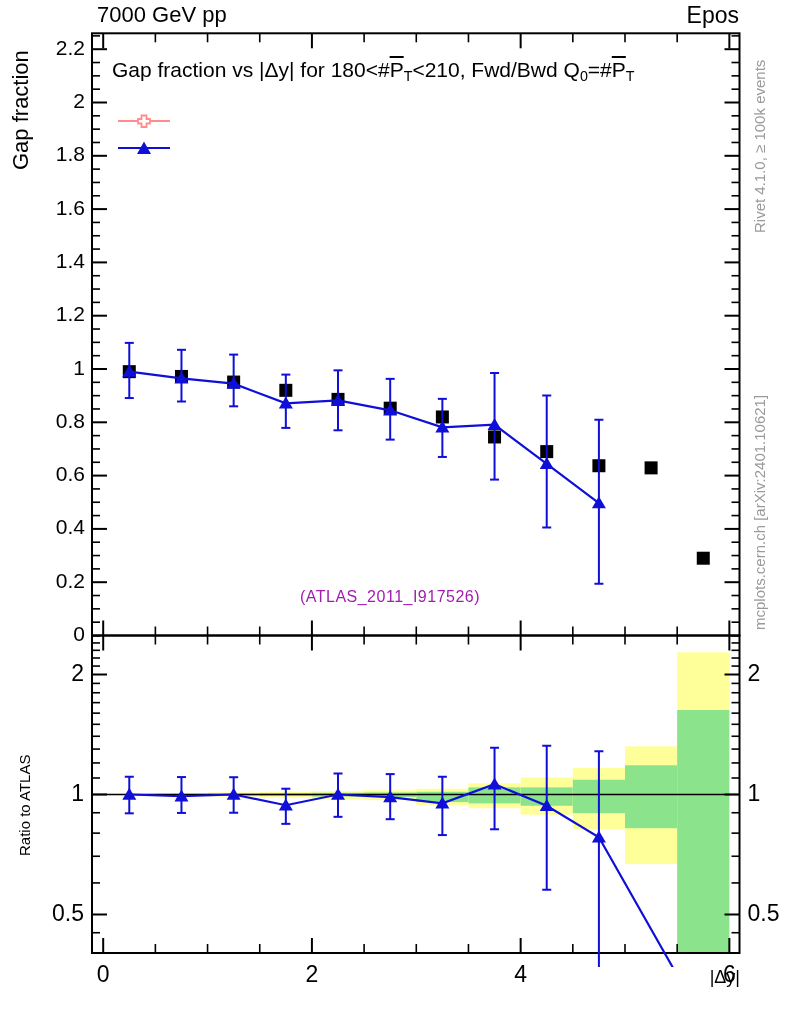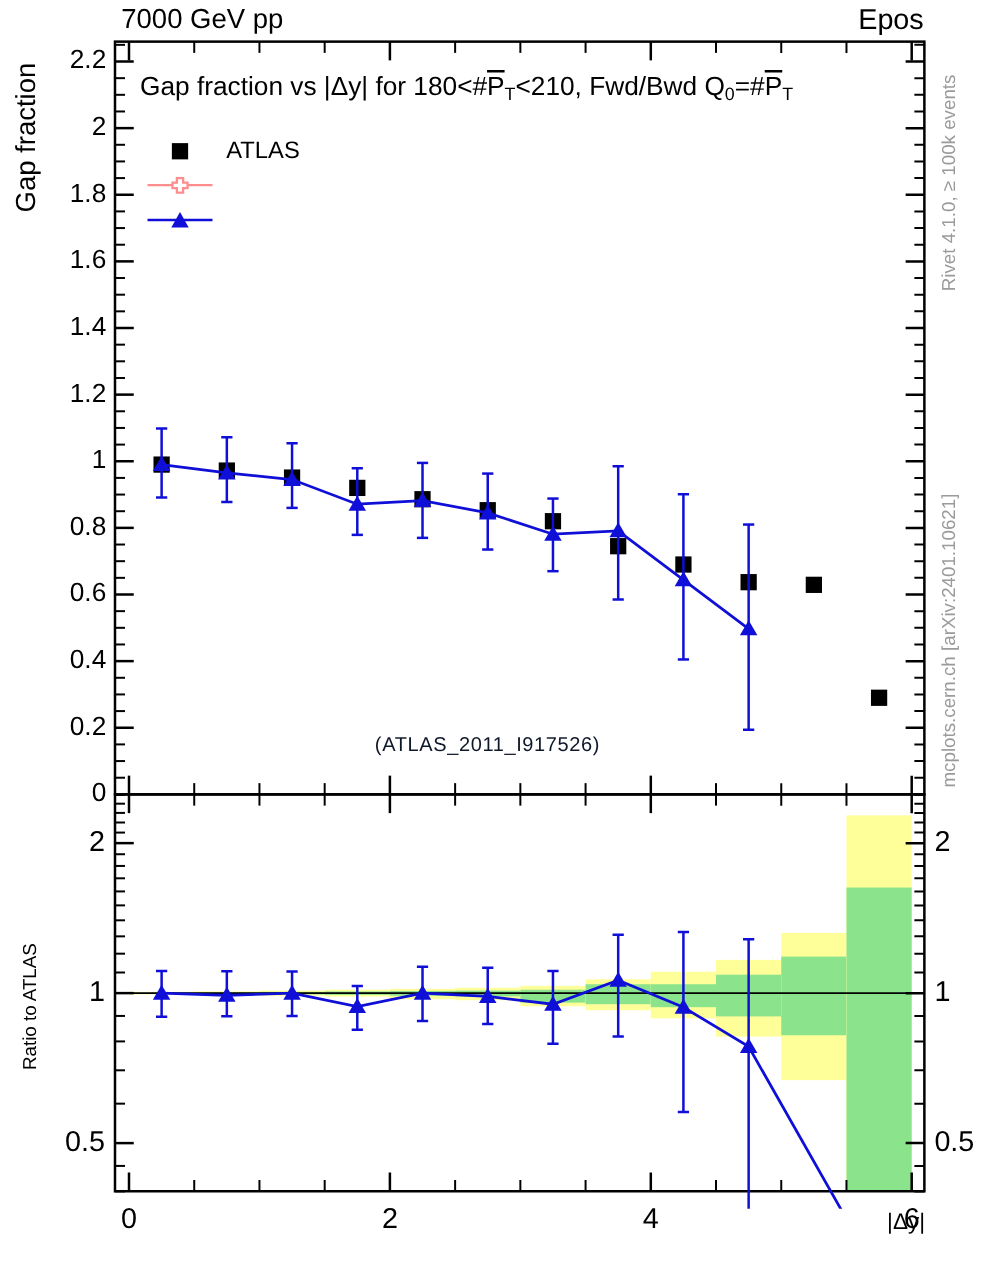--- a/index.html
+++ b/index.html
@@ -13,21 +13,21 @@
   #hdr-right{right:47px;top:2px;font-size:23px;}
   #ylabel-top{left:8px;top:170px;font-size:22px;}
   #ylabel-ratio{left:16px;top:856px;font-size:15px;}
   #title{left:112px;top:58px;font-size:21px;width:624px;}
   #title .sub{font-size:68%;vertical-align:-4px;}
   #title .ov{text-decoration:overline;}
   #legend{left:116px;top:107px;}
   .lrow{display:flex;align-items:center;height:27.5px;}
   .lrow .lbl{font-size:19px;padding-left:9px;}
   #watermark{left:92px;top:588px;width:596px;text-align:center;
-             font-size:16px;color:#0f172a;letter-spacing:0.5px;}
+             font-size:16px;color:#a21caf;letter-spacing:0.5px;}
   #rivet{left:751px;top:233px;font-size:15px;color:#9a9a9a;}
   #mcplots{left:751px;top:630px;font-size:15px;color:#9a9a9a;}
   #xlabel{right:46px;top:967px;font-size:18px;}
 </style>
 </head>
 <body>
 
 <svg id="plot" width="786" height="1024" viewBox="0 0 786 1024">
     <defs>
       <clipPath id="clipMain">
@@ -387,26 +387,20 @@
 
 <div class="abs rot" id="ylabel-top">Gap fraction</div>
 <div class="abs rot" id="ylabel-ratio">Ratio to ATLAS</div>
 <div class="abs" id="xlabel">|Δy|</div>
 
 <div class="abs" id="title"><span>Gap fraction vs |Δy| for 180&lt;#</span><span class="ov">P</span><span class="sub">T</span><span>&lt;210, Fwd/Bwd Q</span><span class="sub">0</span><span>=#</span><span class="ov">P</span><span class="sub">T</span></div>
 
 <div class="abs" id="legend">
   <div class="lrow">
     <svg width="56" height="20">
-      <rect x="21.5" y="3.5" width="13" height="13" fill="#000"></rect>
-    </svg>
-    <span class="lbl">ATLAS</span>
-  </div>
-  <div class="lrow">
-    <svg width="56" height="20">
       <line x1="2" y1="10" x2="54" y2="10" class="salmon-stroke" stroke-width="1.8" stroke="#ff8d8d"></line>
       <path d="M25.5,4.5 L30.5,4.5 L30.5,8 L34,8 L34,12.5 L30.5,12.5 L30.5,16 L25.5,16 L25.5,12.5 L22,12.5 L22,8 L25.5,8 Z" fill="#fff" class="salmon-stroke" stroke-width="1.8" stroke="#ff8d8d"></path>
     </svg>
   </div>
   <div class="lrow">
     <svg width="56" height="20">
       <line x1="2" y1="10" x2="54" y2="10" class="blue-stroke" stroke-width="2" stroke="#0f0fd8"></line>
       <path d="M28,3.5 L35,16 L21,16 Z" class="blue-fill" fill="#0f0fd8"></path>
     </svg>
   </div>

